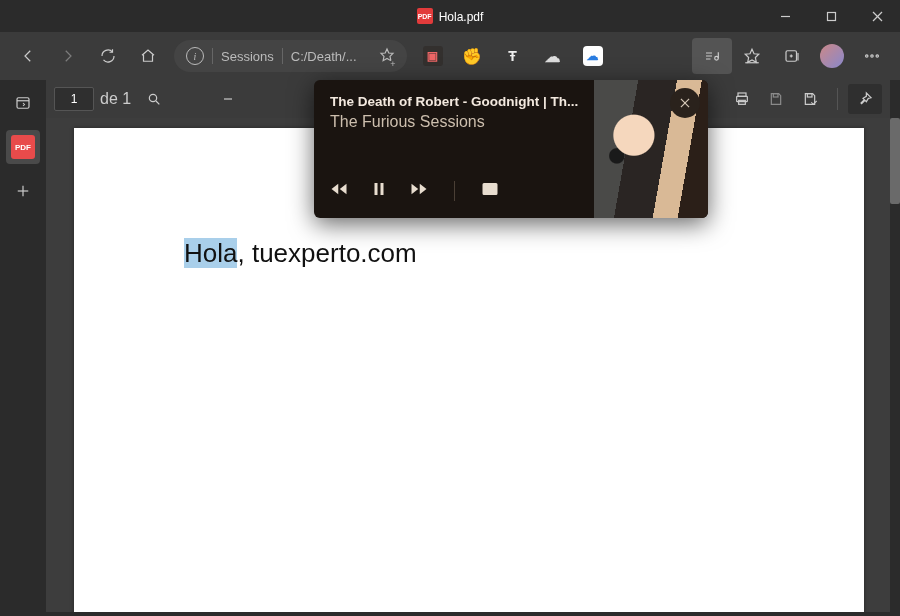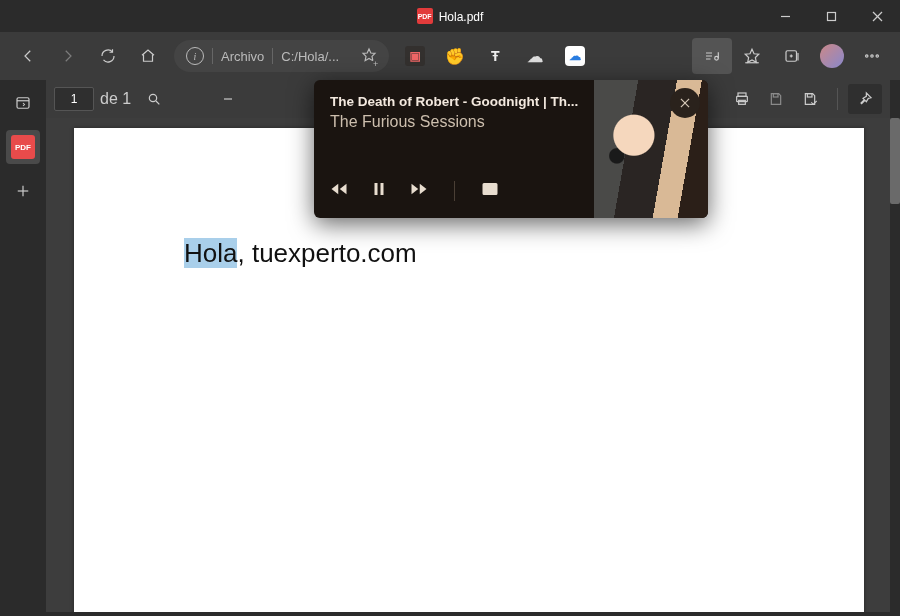--- a/index.html
+++ b/index.html
@@ -117,23 +117,23 @@
     </div>
   <div class="tbtn">
       <svg viewBox="0 0 24 24">
         <path d="M4 11l8-7 8 7"></path>
         <path d="M6 10v9h12v-9"></path>
       </svg>
     </div>
   <div class="addr">
     <span class="info">i</span>
     <div class="sep"></div>
-    <span>Archivo</span>
+    <span>Sessions</span>
     <div class="sep"></div>
-    <span>C:/Hola/...</span>
+    <span>C:/Death/...</span>
     <div class="sep" style="background:transparent;width:6px"></div>
     <span class="starplus">
       <svg width="16" height="16" viewBox="0 0 24 24" stroke="#bbb" fill="none" stroke-width="1.8">
           <polygon points="12 3 14.7 9 21 9.5 16.5 14 17.8 20.5 12 17.3 6.2 20.5 7.5 14 3 9.5 9.3 9"></polygon>
         </svg>
       <span class="plusbadge">+</span>
     </span>
   </div>
   <div class="tbtn">
       <div class="exticon" style="background:#33302e;color:#e66;">▣</div>

